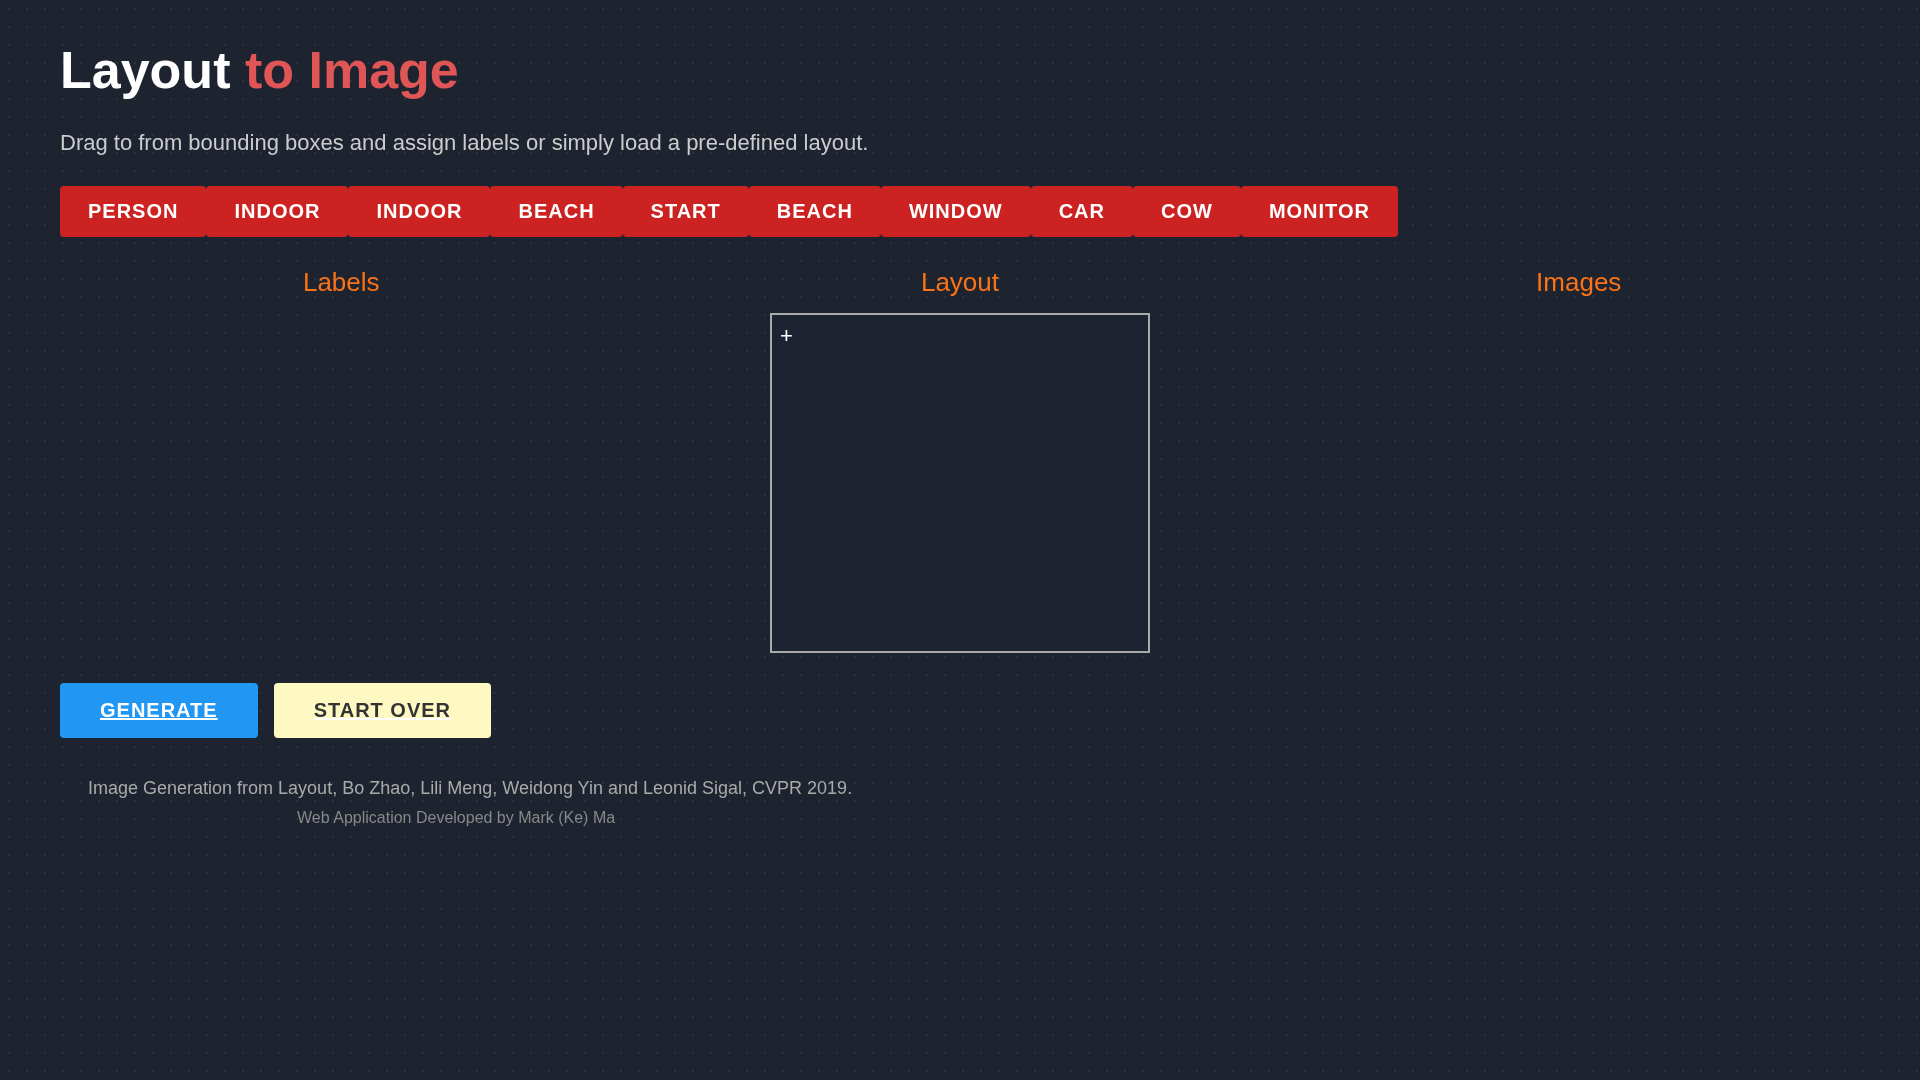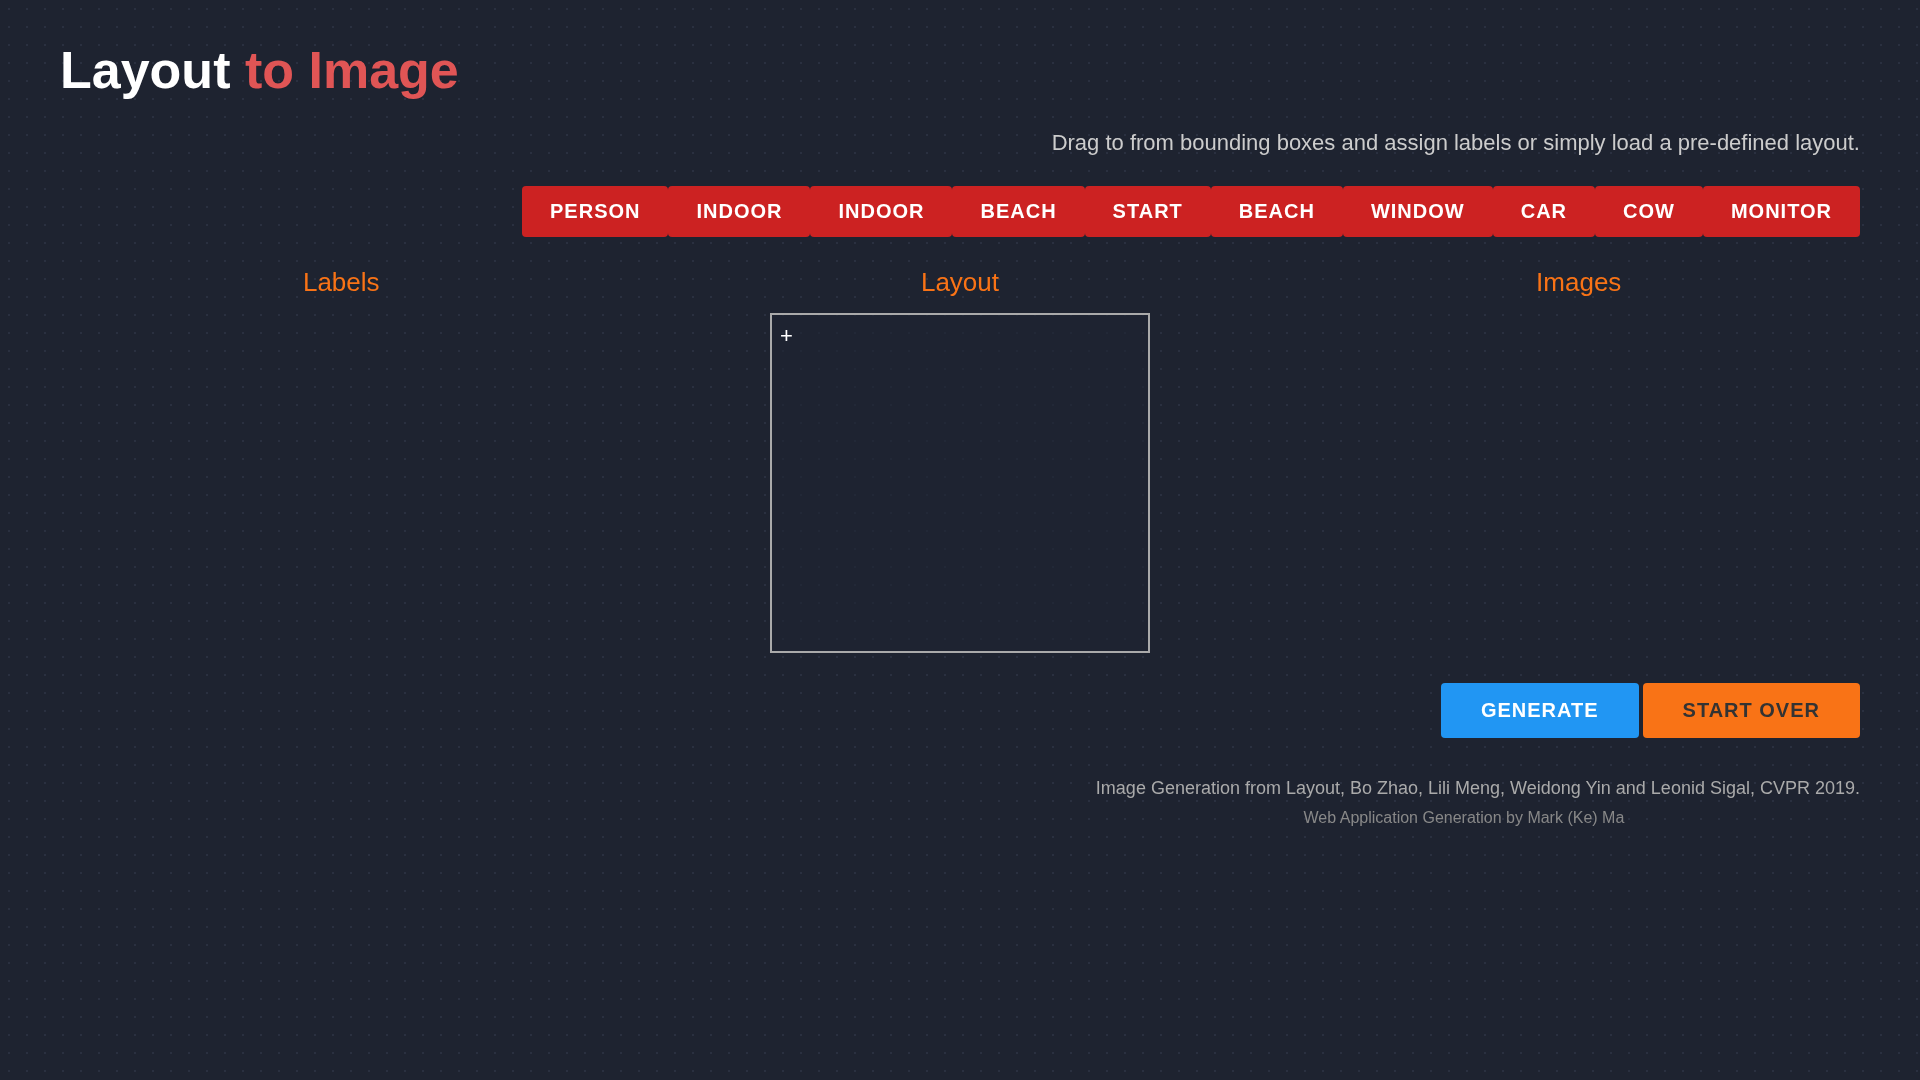--- a/index.html
+++ b/index.html
@@ -16,21 +16,21 @@
       background-size: 18px 18px;
       font-family: Arial, sans-serif;
       color: #ffffff;
       overflow: hidden;
     }
 
     .app-container {
       padding: 40px 60px;
       display: flex;
       flex-direction: column;
-      align-items: flex-end;
+      align-items: flex-start;
     }
 
     .app-title {
       font-size: 52px;
       font-weight: 900;
       align-self: flex-start;
       margin-bottom: 30px;
     }
 
     .title-layout {
@@ -124,39 +124,40 @@
       left: 8px;
       width: 20px;
       height: 20px;
       color: #ffffff;
       font-size: 22px;
       line-height: 1;
     }
 
     .action-buttons {
       display: flex;
-      gap: 4px;
+      gap: 16px;
       justify-content: center;
       margin-bottom: 40px;
+      text-decoration: underline;
     }
 
     .generate-btn {
       background-color: #2196f3;
       color: #ffffff;
       border: none;
       padding: 16px 40px;
       font-size: 20px;
       font-weight: 700;
       cursor: pointer;
       border-radius: 4px;
       letter-spacing: 1px;
     }
 
     .start-over-btn {
-      background-color: #f97316;
+      background-color: #fef9c3;
       color: #333333;
       border: none;
       padding: 16px 40px;
       font-size: 20px;
       font-weight: 700;
       cursor: pointer;
       border-radius: 4px;
       letter-spacing: 1px;
     }
 
@@ -219,16 +220,16 @@
     </div>
   </div>
 
   <div class="action-buttons">
     <button class="generate-btn">GENERATE</button>
     <button class="start-over-btn">START OVER</button>
   </div>
 
   <div class="footer">
     <p class="footer-line1">Image Generation from Layout, Bo Zhao, Lili Meng, Weidong Yin and Leonid Sigal, CVPR 2019.</p>
-    <p class="footer-line2">Web Application Generation by Mark (Ke) Ma</p>
+    <p class="footer-line2">Web Application Developed by Mark (Ke) Ma</p>
   </div>
 
 </div>
 
 </body></html>

